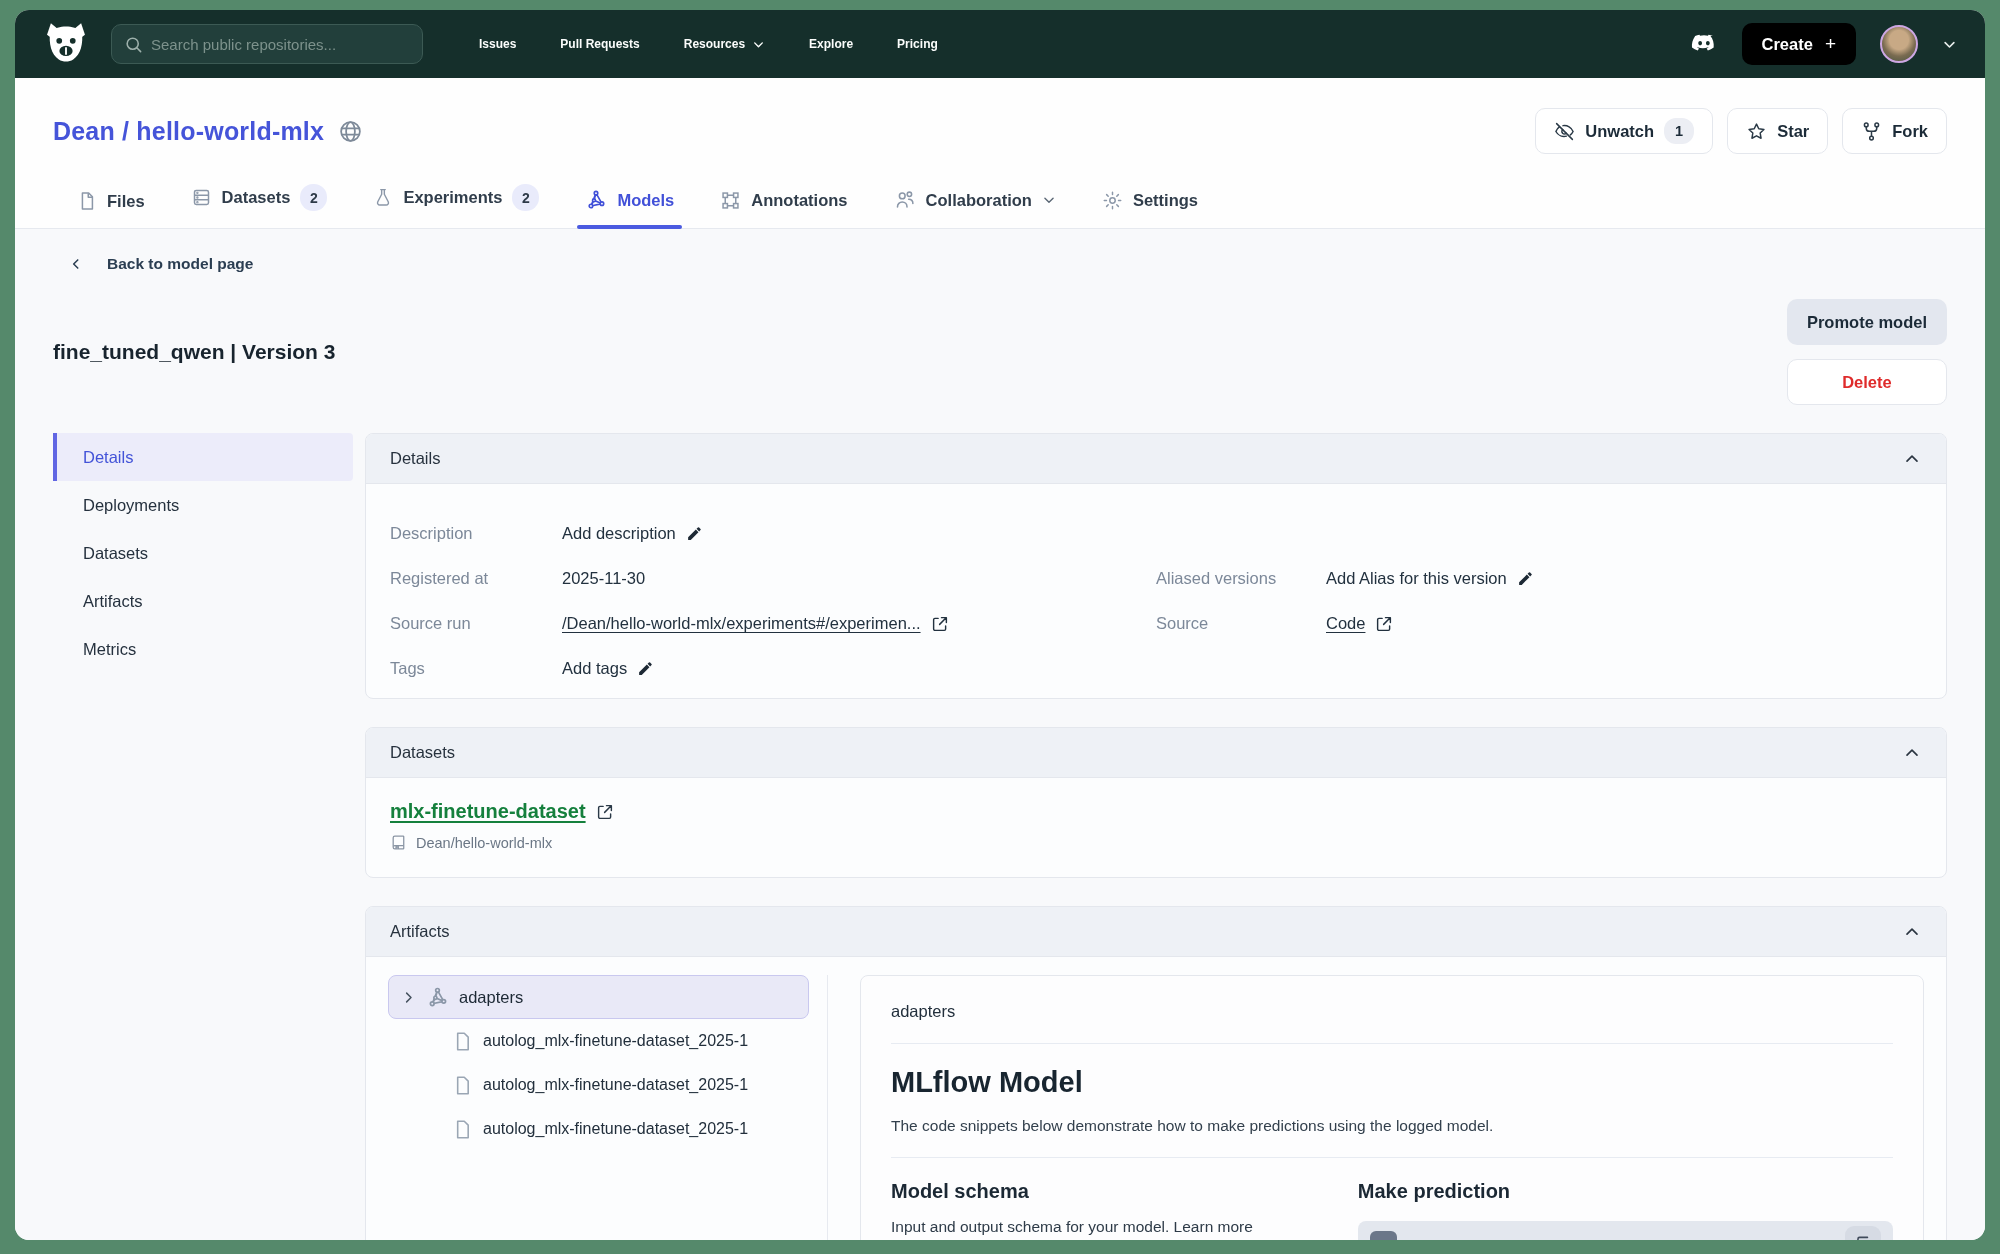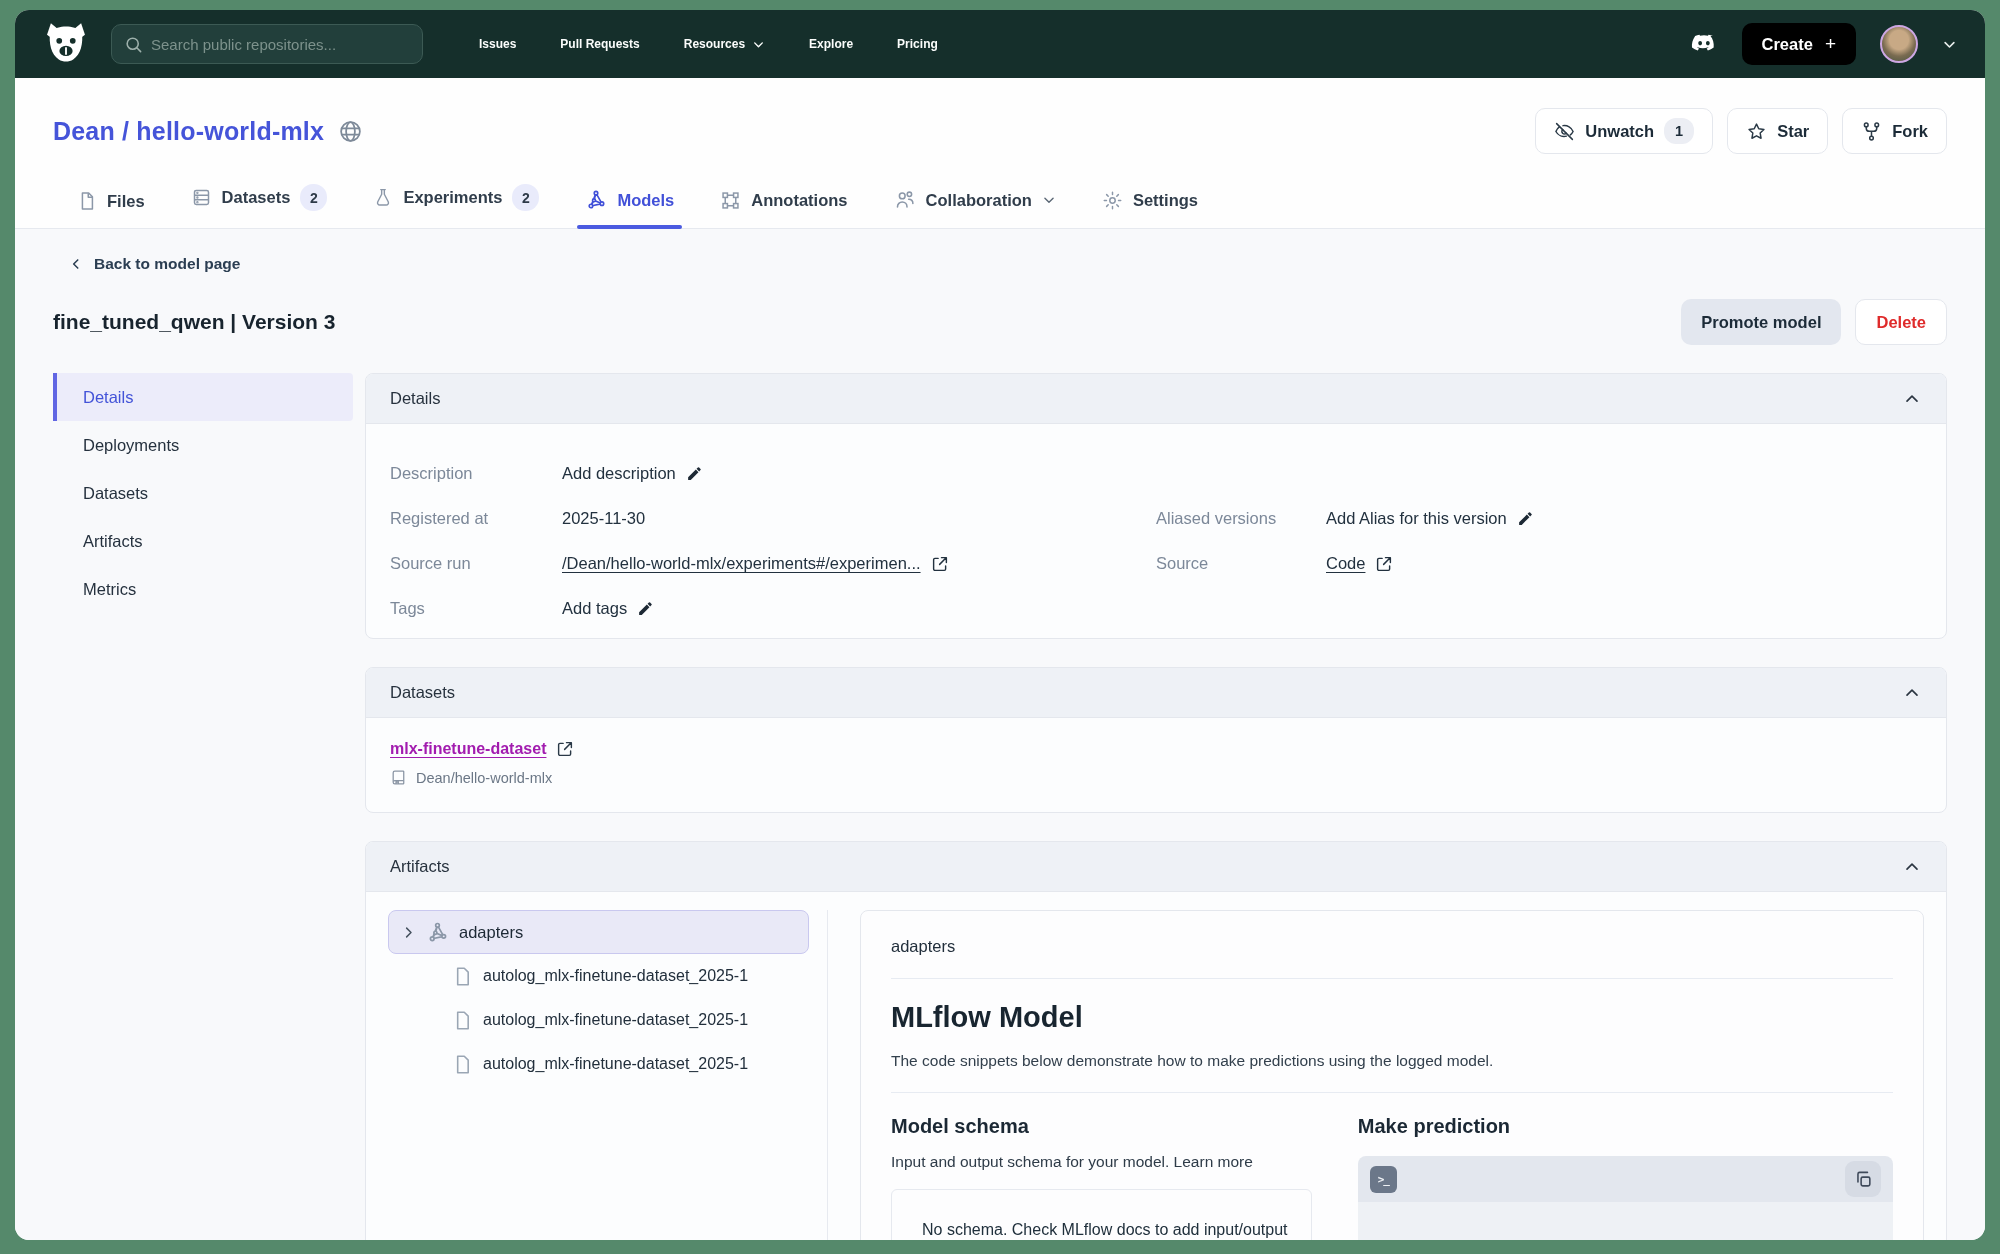--- a/index.html
+++ b/index.html
@@ -37,24 +37,24 @@
   .tabs { display:flex; align-items:flex-end; gap:46px; padding:30px 38px 0 62px; border-bottom:1px solid #e6e9ef; }
   .tab { display:flex; align-items:center; gap:10px; padding-bottom:17px; position:relative; cursor:pointer; }
   .tab .t-icon { color:#8b97a8; display:flex; }
   .tab .t-label { font-size:16.5px; font-weight:700; color:#303d4b; }
   .tab .t-badge { background:#e9ebfb; border-radius:13px; min-width:27px; height:27px; display:flex; align-items:center; justify-content:center; font-size:14px; font-weight:700; color:#2e3a48; }
   .tab.active .t-icon, .tab.active .t-label { color:#4150d8; }
   .tab.active::after { content:""; position:absolute; left:-8px; right:-8px; bottom:-1px; height:4px; background:#4b5ae0; border-radius:2px; }
 
   
   .content { background:#f8f9fb; padding:0 38px; min-height:1000px; }
-  .back-link { display:inline-flex; align-items:center; gap:11px; padding-top:26px; color:#2b3e52; font-size:15.5px; font-weight:600; cursor:pointer; margin-left:16px; }
+  .back-link { display:inline-flex; align-items:center; gap:24px; padding-top:26px; color:#2b3e52; font-size:15.5px; font-weight:600; cursor:pointer; margin-left:16px; }
   .page-title-row { display:flex; align-items:center; margin-top:24px; }
   .page-title { font-size:21px; font-weight:700; color:#18242e; }
-  .title-actions { margin-left:auto; display:flex; gap:14px; }
+  .title-actions { margin-left:auto; display:flex; gap:14px;flex-direction:column; }
   .promote-btn { background:#e3e7ef; border:none; border-radius:10px; height:46px; padding:0 20px; font-size:16.5px; font-weight:700; color:#1c2b38; cursor:pointer; font-family:"Liberation Sans", sans-serif; }
   .delete-btn { background:#fff; border:1px solid #e4e7ed; border-radius:10px; height:46px; padding:0 20px; font-size:16.5px; font-weight:700; color:#df2b2b; cursor:pointer; font-family:"Liberation Sans", sans-serif; }
 
   .columns { display:flex; margin-top:28px; align-items:flex-start; }
   .side-nav { width:300px; flex:none; }
   .side-item { height:48px; display:flex; align-items:center; padding-left:26px; font-size:16.5px; color:#25313e; cursor:pointer; border-left:4px solid transparent; }
   .side-item.active { background:#ececfa; border-left-color:#6166e3; color:#4353d8; border-radius:0 4px 4px 0; }
 
   .main-col { flex:1; margin-left:12px; }
   .card { background:#fcfdfe; border:1px solid #e4e7ed; border-radius:8px; overflow:hidden; }
@@ -69,21 +69,21 @@
   .d-row { display:flex; align-items:flex-end; height:45px; }
   .d-label { width:172px; flex:none; font-size:16.5px; color:#7c8899; }
   .d-label.wide { width:170px; }
   .d-value { font-size:16.5px; color:#22313f; display:flex; align-items:center; gap:10px; }
   .d-value .edit { color:#1d2935; display:flex; cursor:pointer; }
   .d-link { text-decoration:underline; text-underline-offset:3px; color:#22313f; font-weight:500; cursor:pointer; }
   .ext { color:#22313f; display:flex; cursor:pointer; }
 
   .datasets-body { padding:22px 24px 26px 24px; }
   .ds-name-row { display:flex; align-items:center; gap:10px; }
-  .ds-name { font-size:16px; font-weight:600; color:#a21caf; text-decoration:underline; text-underline-offset:3px; cursor:pointer; }
+  .ds-name { font-size:20px; font-weight:600; color:#15803d; text-decoration:underline; text-underline-offset:3px; cursor:pointer; }
   .ds-meta { display:flex; align-items:center; gap:9px; margin-top:11px; font-size:14.5px; color:#7f8a99; }
   .ds-meta.repo { color:#6b7786; }
   .ds-meta svg { color:#8a95a4; }
 
   .artifacts-body { display:flex; padding:18px 22px 0 22px; align-items:flex-start; }
   .tree { width:440px; flex:none; padding-right:18px; border-right:1px solid #e7eaf0; min-height:384px; }
   .tree-folder { height:44px; display:flex; align-items:center; gap:10px; padding:0 12px; background:#e9e9f7; border:1px solid #c9c8ef; border-radius:8px; cursor:pointer; }
   .tree-folder .chev { color:#46525f; display:flex; }
   .tree-folder .f-icon { color:#8b97a8; display:flex; }
   .tree-folder .f-label { font-size:16.5px; color:#1d2935; }

